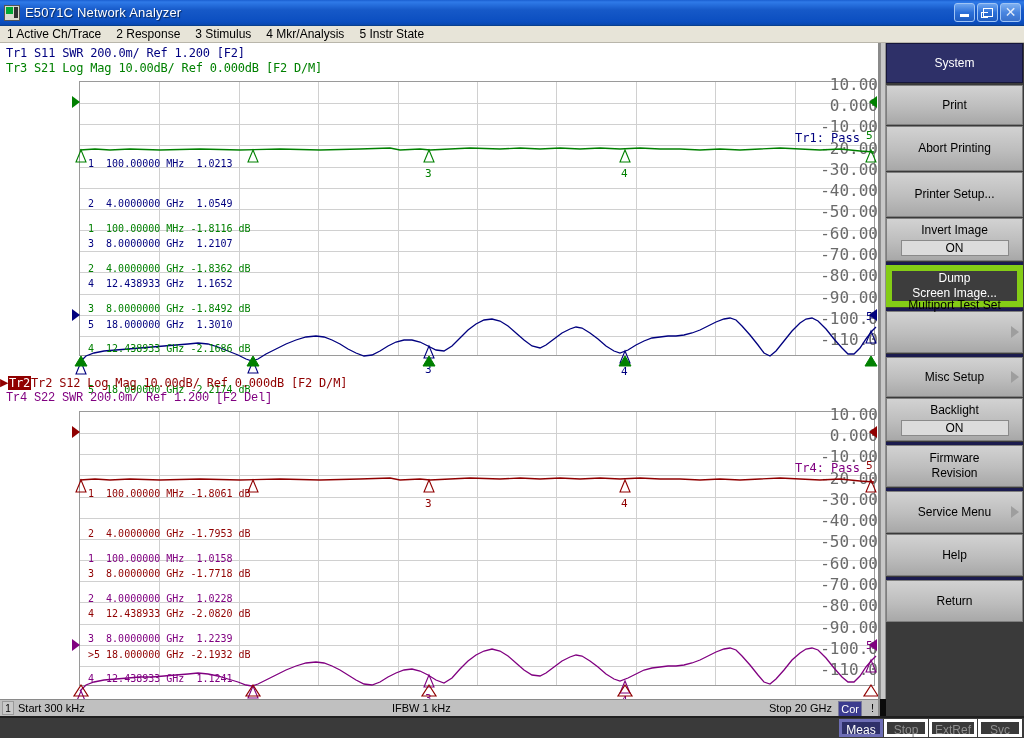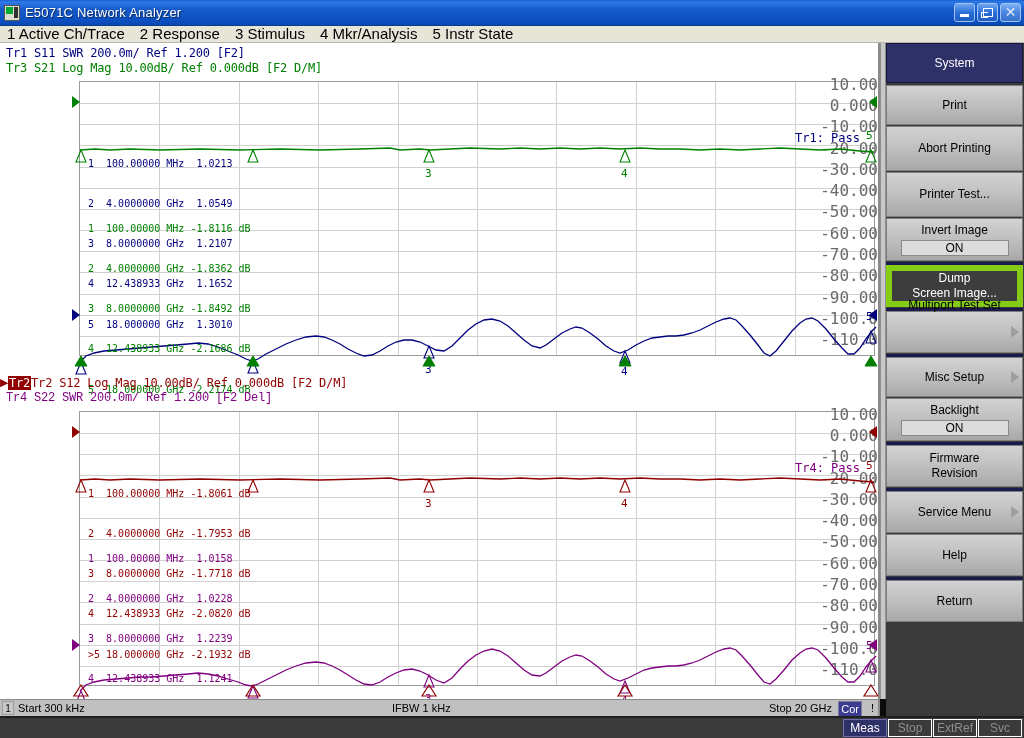--- a/index.html
+++ b/index.html
@@ -44,21 +44,21 @@
   .gl-max:after{content:"";position:absolute;left:-3px;top:3px;width:7px;height:6px;border:1px solid #fff;border-right:none;box-sizing:border-box;}
   .gl-x{position:absolute;left:0;top:0;width:100%;height:100%;color:#e3ecf9;font-size:14px;line-height:17px;text-align:center;font-family:"Liberation Sans",sans-serif;}
 
   
   .menubar{
     position:absolute;left:0;top:26px;width:1024px;height:17px;
     background:#e7e4d8;border-bottom:1px solid #b9b6ab;
     display:flex;align-items:center;box-sizing:border-box;
   }
   .menu-item{
-    font-size:15px;color:#000;padding:0 8px 0 7px;line-height:16px;white-space:nowrap;
+    font-size:12px;color:#000;padding:0 8px 0 7px;line-height:16px;white-space:nowrap;
   }
 
   
   .instr{
     position:absolute;left:0;top:43px;width:810px;height:673px;background:#cfcfcf;
   }
   .screen{
     position:absolute;left:0;top:0;width:880px;height:673px;background:#ffffff;
     border-right:2px solid #8a8a8a;box-sizing:border-box;
   }
@@ -154,21 +154,21 @@
     position:absolute;right:3px;top:50%;transform:translateY(-50%);
     width:0;height:0;border-top:6px solid transparent;border-bottom:6px solid transparent;
     border-left:8px solid #9e9e9e;
   }
 
   
   .botbar{position:absolute;left:0;top:716px;width:1024px;height:22px;background:#3a3a3a;border-top:2px solid #1f1f1f;box-sizing:border-box;}
   .botbtns{position:absolute;right:2px;top:1px;display:flex;gap:1px;}
   .botbtn{
     min-width:44px;height:18px;font-size:12px;line-height:17px;text-align:center;
-    color:#8e8e8e;background:#3a3a3a;border:1px solid #ffffff;box-sizing:border-box;padding:0 3px;
+    color:#8e8e8e;background:#3a3a3a;border:3px solid #ffffff;box-sizing:border-box;padding:0 3px;
   }
   .botbtn.on{background:#2e3068;color:#fff;border-color:#6d6db5;}
 </style>
 </head>
 <body>
 
 <div class="app">
 
   <div class="titlebar">
     <div class="tb-ico"></div>
@@ -422,21 +422,21 @@
     <div class="keys" style="left:0;top:0;position:absolute;left:886px;top:0;height:673px;">
       <div class="keytitle">System</div>
 
       <div class="key" style="top:42px;height:40px;">
         <span class="kline">Print</span>
       </div>
       <div class="key" style="top:83px;height:45px;">
         <span class="kline">Abort Printing</span>
       </div>
       <div class="key" style="top:129px;height:45px;">
-        <span class="kline">Printer Test...</span>
+        <span class="kline">Printer Setup...</span>
       </div>
       <div class="key" style="top:175px;height:43px;">
         <span class="kline">Invert Image</span>
         <span class="togglebox">ON</span>
       </div>
       <div class="keysep" style="top:219px;"></div>
       <div class="key sel" style="top:222px;height:42px;">
         <span class="kline">Dump</span>
         <span class="kline">Screen Image...</span>
       </div>

